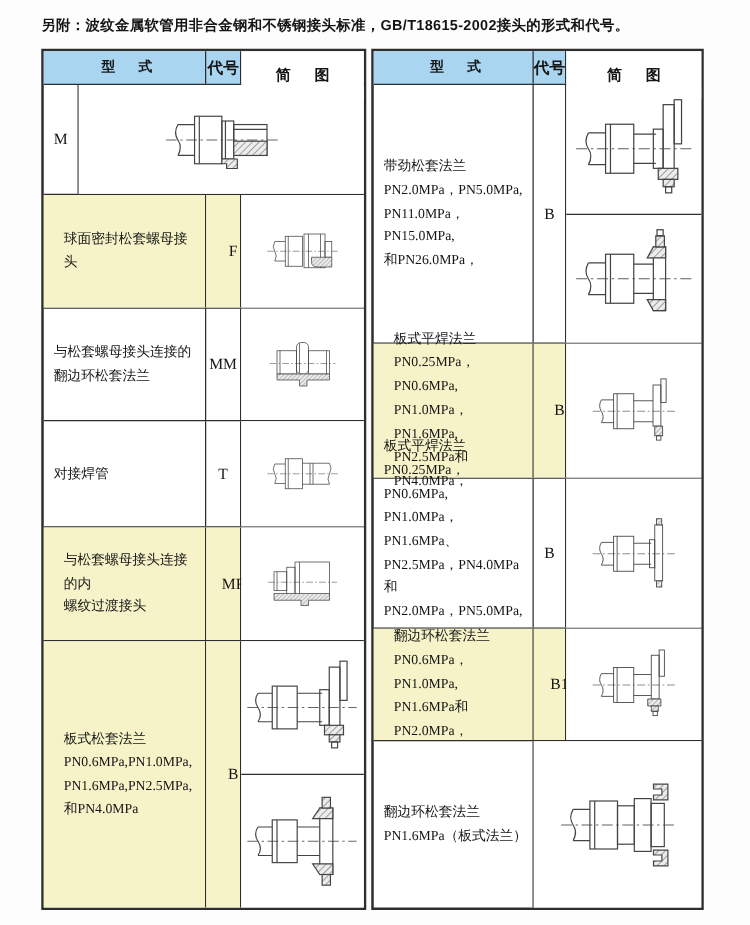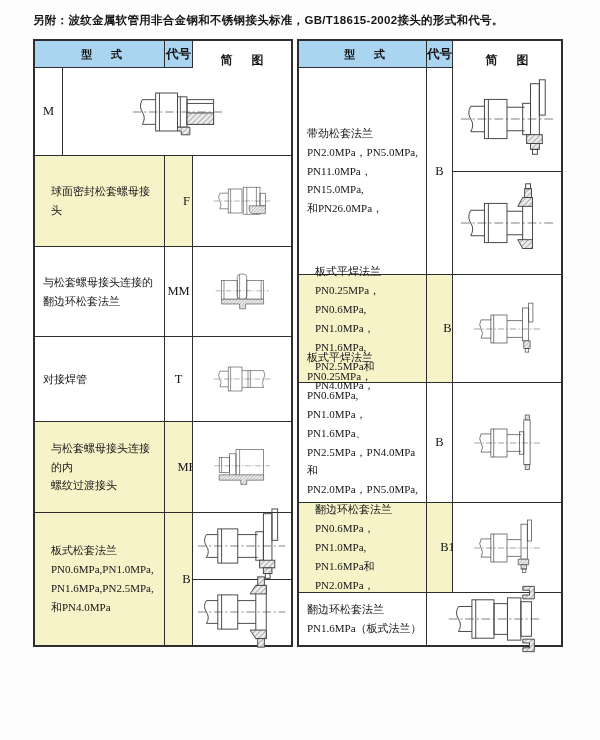--- a/index.html
+++ b/index.html
@@ -12,21 +12,21 @@
   .page { position: relative; width: 600px; height: 740px; overflow: hidden; }
 
   .title {
     position: absolute; left: 33px; top: 13px;
     font-family: Liberation Sans, sans-serif;
     font-weight: bold; font-size: 11.5px; letter-spacing: 0.3px;
     white-space: nowrap;
   }
 
   .tbl {
-    position: absolute; top: 39px; height: 608px;
+    position: absolute; top: 39px; height: 689px;
     border: 2px solid #2e2e2e; background: #fff;
     display: flex; flex-direction: column;
   }
   .tbl.left  { left: 33px;  width: 260px; }
   .tbl.right { left: 297px; width: 266px; }
 
   .row { display: flex; border-bottom: 1px solid #2e2e2e; flex: 0 0 auto; min-height: 0; }
   .row.grow { flex: 1 1 auto; }
   .row:last-child { border-bottom: none; }
 

